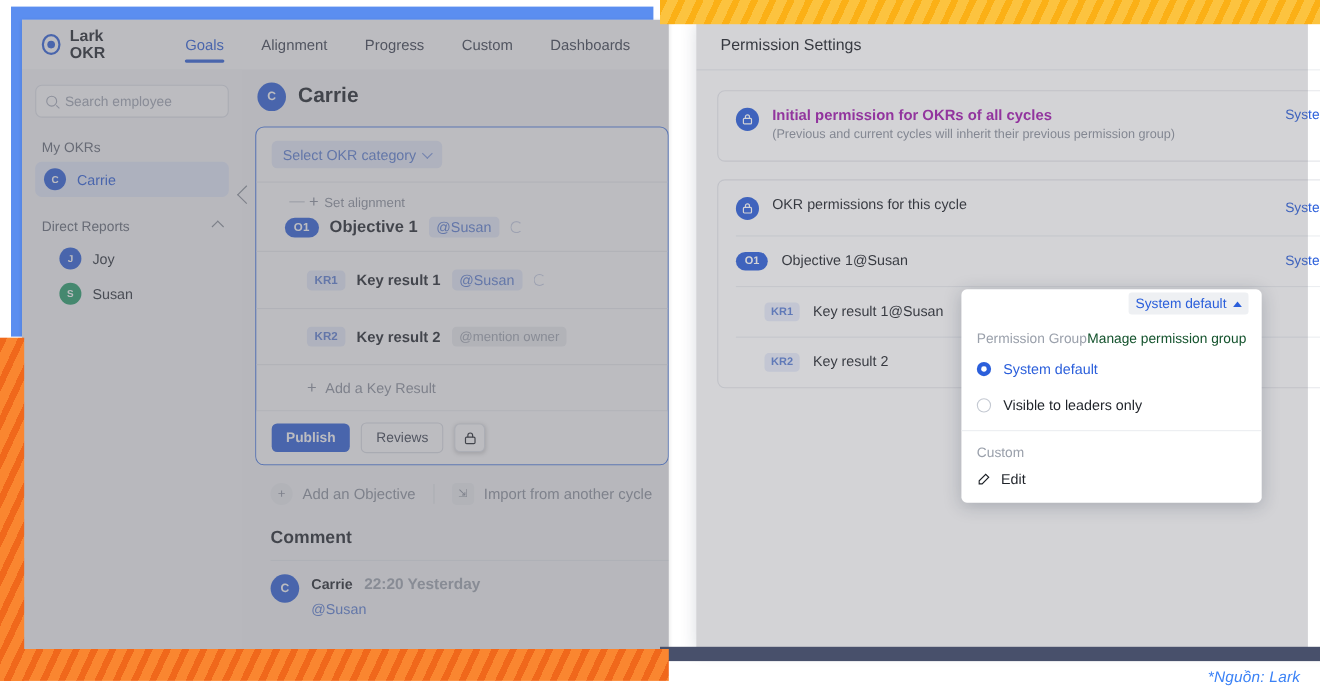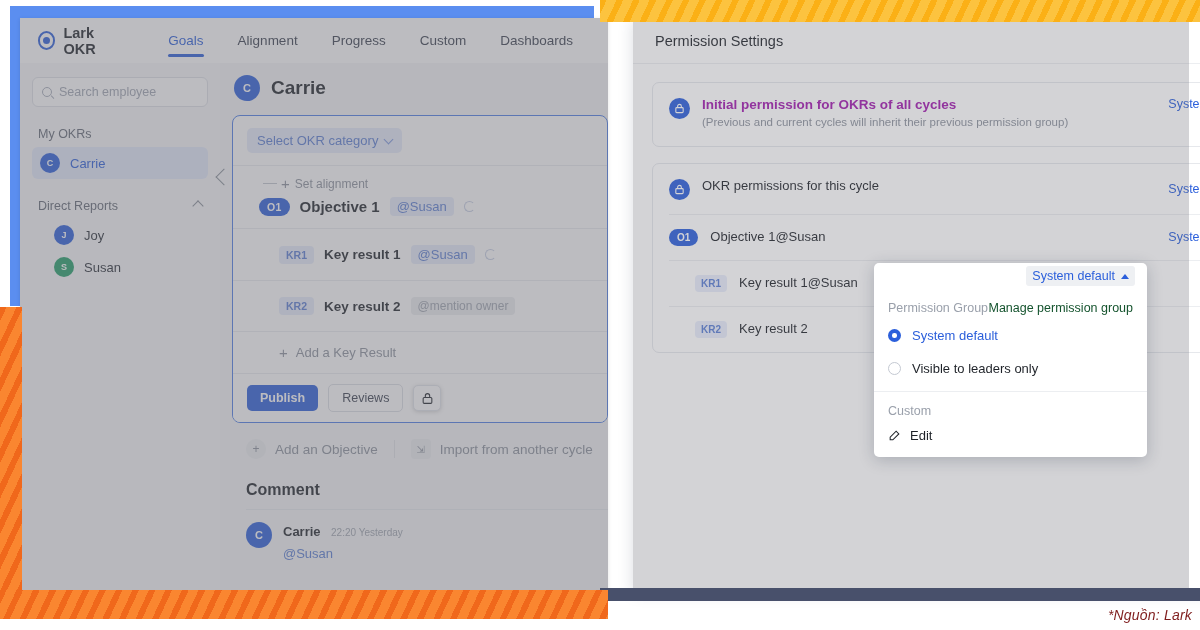--- a/index.html
+++ b/index.html
@@ -28,22 +28,22 @@
     position: absolute; left: 0; top: 307px; width: 22px; height: 312px;
     background: repeating-linear-gradient(115deg,
       #f0681b 0px, #f0681b 6px, #fa8630 6px, #fa8630 15px);
     z-index: 60;
   }
   .navy-bar {
     position: absolute; left: 600px; top: 588px; width: 600px; height: 13px;
     background: #48506b; z-index: 55;
   }
   .caption {
-    position: absolute; right: 8px; top: 607px;
-    font-size: 14px; font-style: italic; color: #7f1d1d; letter-spacing:.2px;
+    position: absolute; right: 18px; top: 607px;
+    font-size: 14px; font-style: italic; color: #3b82f6; letter-spacing:.2px;
   }
 
   
   .blue-frame {
     position: absolute; left: 10px; top: 6px; width: 584px; height: 300px;
     background: #5b8ef0; z-index: 5;
   }
 
   
   .app-window {
@@ -162,21 +162,21 @@
 
   .below-card { margin-left: 12px; padding: 16px 14px; display:flex; align-items:center; gap:16px; }
   .ghost-btn { display:flex;align-items:center;gap:9px; font-size:13.5px; color:#8d939e; cursor:pointer;}
   .circ-btn { width:20px;height:20px;border-radius:50%;background:#eceef1;display:flex;align-items:center;justify-content:center;font-size:12px;color:#8d939e;}
   .sq-btn { width:20px;height:20px;border-radius:4px;background:#eceef1;display:flex;align-items:center;justify-content:center;font-size:10px;color:#8d939e;}
   .vdiv { width:1px; height:18px; background:#e2e4e8; }
   .comment-h { margin-left: 12px; padding: 6px 14px 10px; font-size:16px;font-weight:700;color:#1f2329;}
   .comment-div { margin-left: 26px; height:1px;background:#e8eaee; }
   .comment-row { margin-left: 12px; padding: 12px 14px; display:flex; gap:11px; }
   .cm-name { font-size: 13px; font-weight: 700; color:#1f2329; }
-  .cm-time { font-size: 10px; color:#a0a6b0; margin-left: 6px; font-weight: 400;}
+  .cm-time { font-size: 14px; color:#a0a6b0; margin-left: 6px; font-weight: 700;}
   .cm-body { font-size: 13px; color:#5b7fd4; margin-top: 6px; }
 
   
   .perm-panel {
     position: absolute; left: 633px; top: 19px; width: 668px; height: 572px;
     background: #fff; z-index: 45; box-shadow: 0 2px 14px rgba(30,40,70,.17);
   }
   .perm-dim {
     position: absolute; left: 633px; top: 19px; width: 556px; height: 572px;
     background: rgba(110,110,118,.30); z-index: 46; pointer-events:none;

